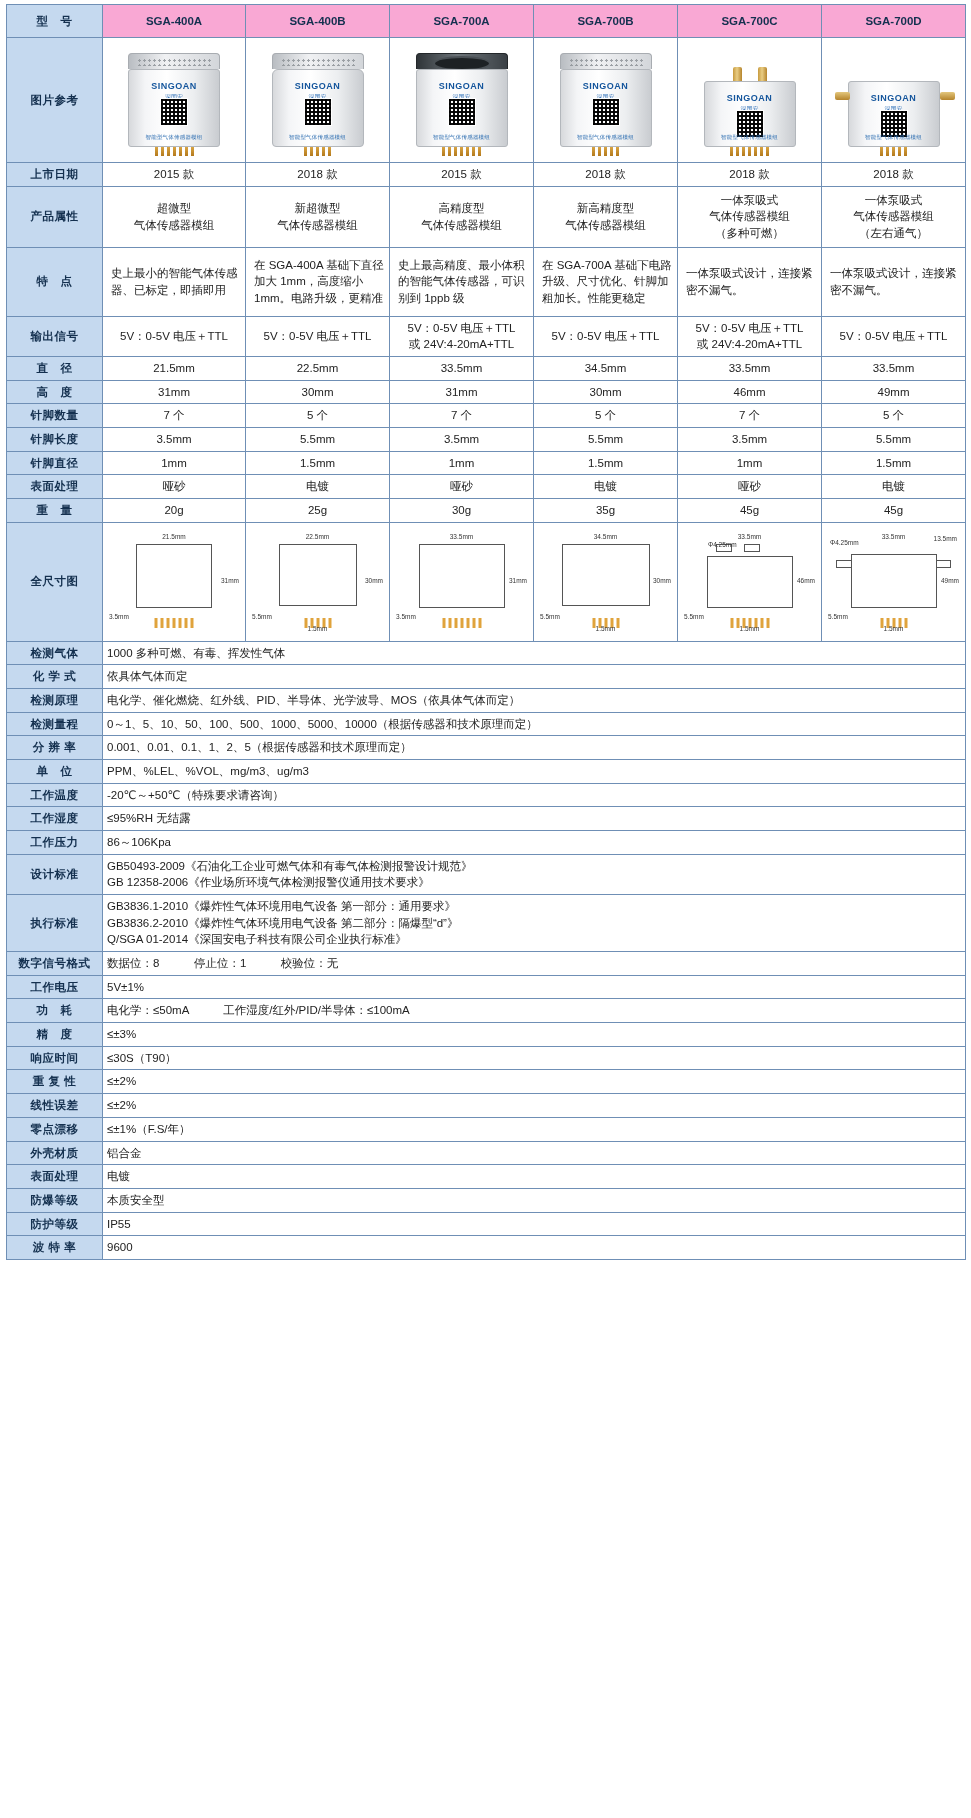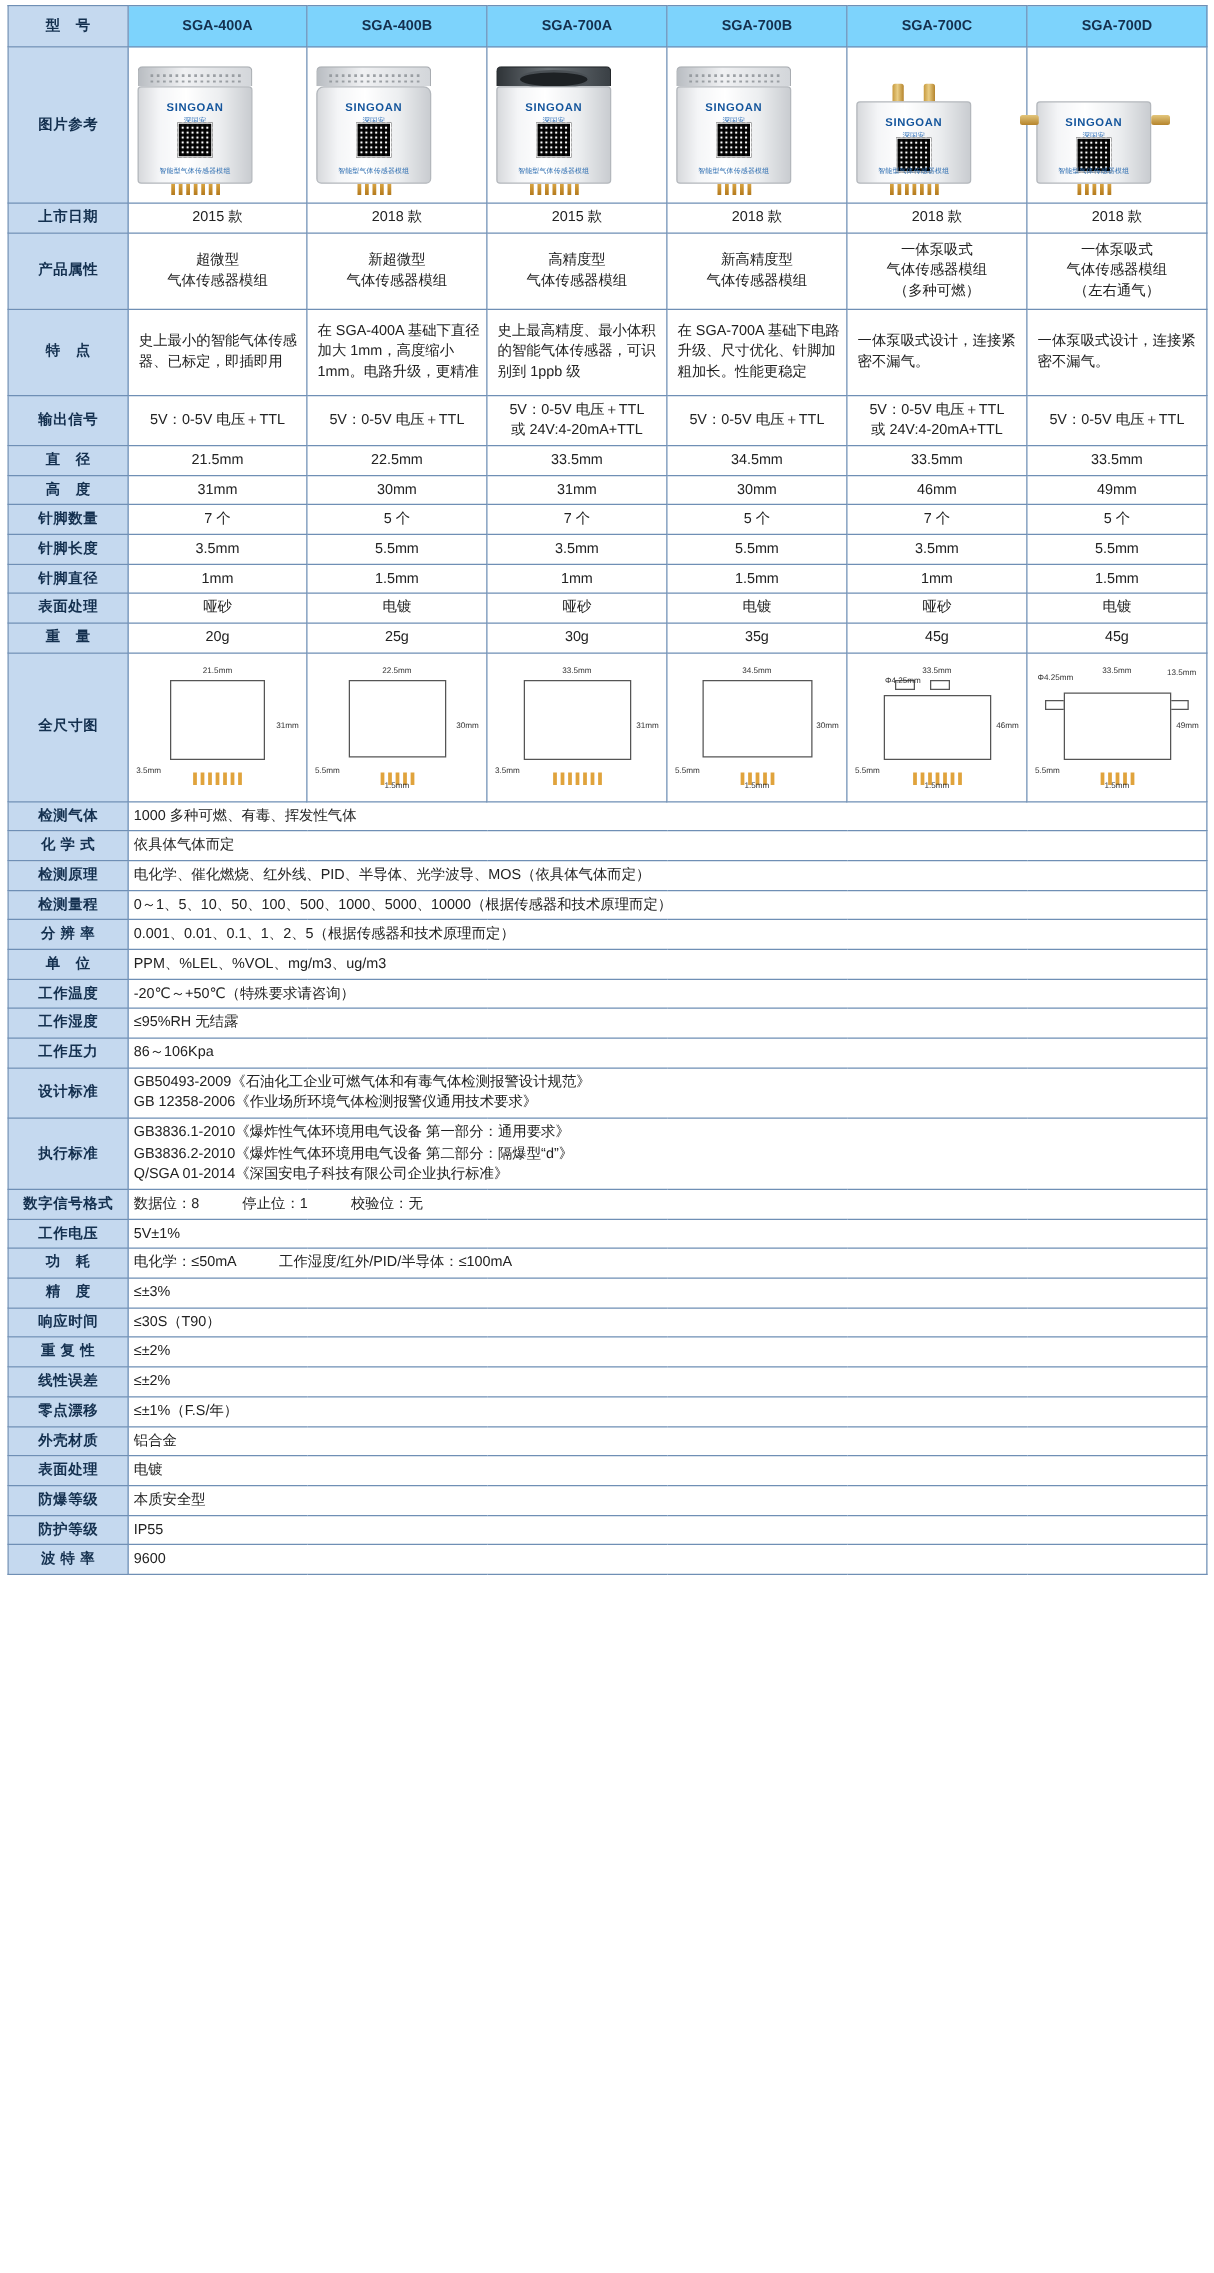--- a/index.html
+++ b/index.html
@@ -33,21 +33,21 @@
   td.label {
     width: 96px;
     background: #c5d9ef;
     text-align: center;
     font-weight: bold;
     color: #14304f;
     letter-spacing: 0.5px;
     font-size: 12px;
   }
   td.model-head {
-    background: #7dd3fc;
+    background: #f9a8d4;
     text-align: center;
     font-weight: bold;
     color: #14304f;
     font-size: 12px;
     height: 26px;
   }
   td.cell {
     background: #ffffff;
     text-align: center;
     color: #222;
@@ -67,20 +67,21 @@
   .row-attr td { height: 54px; }
   .row-draw td { height: 112px; }
   .small { font-size: 10.5px; }
   .multi { display: block; }
   .hl { color: #0b49a5; }
 
   
   .sensor-wrap {
     display: flex;
     align-items: flex-end;
+    justify-content: center;
     height: 112px;
   }
   .sensor {
     position: relative;
     width: 98px;
   }
   .body {
     position: relative;
     width: 92px;
     margin: 0 auto;

